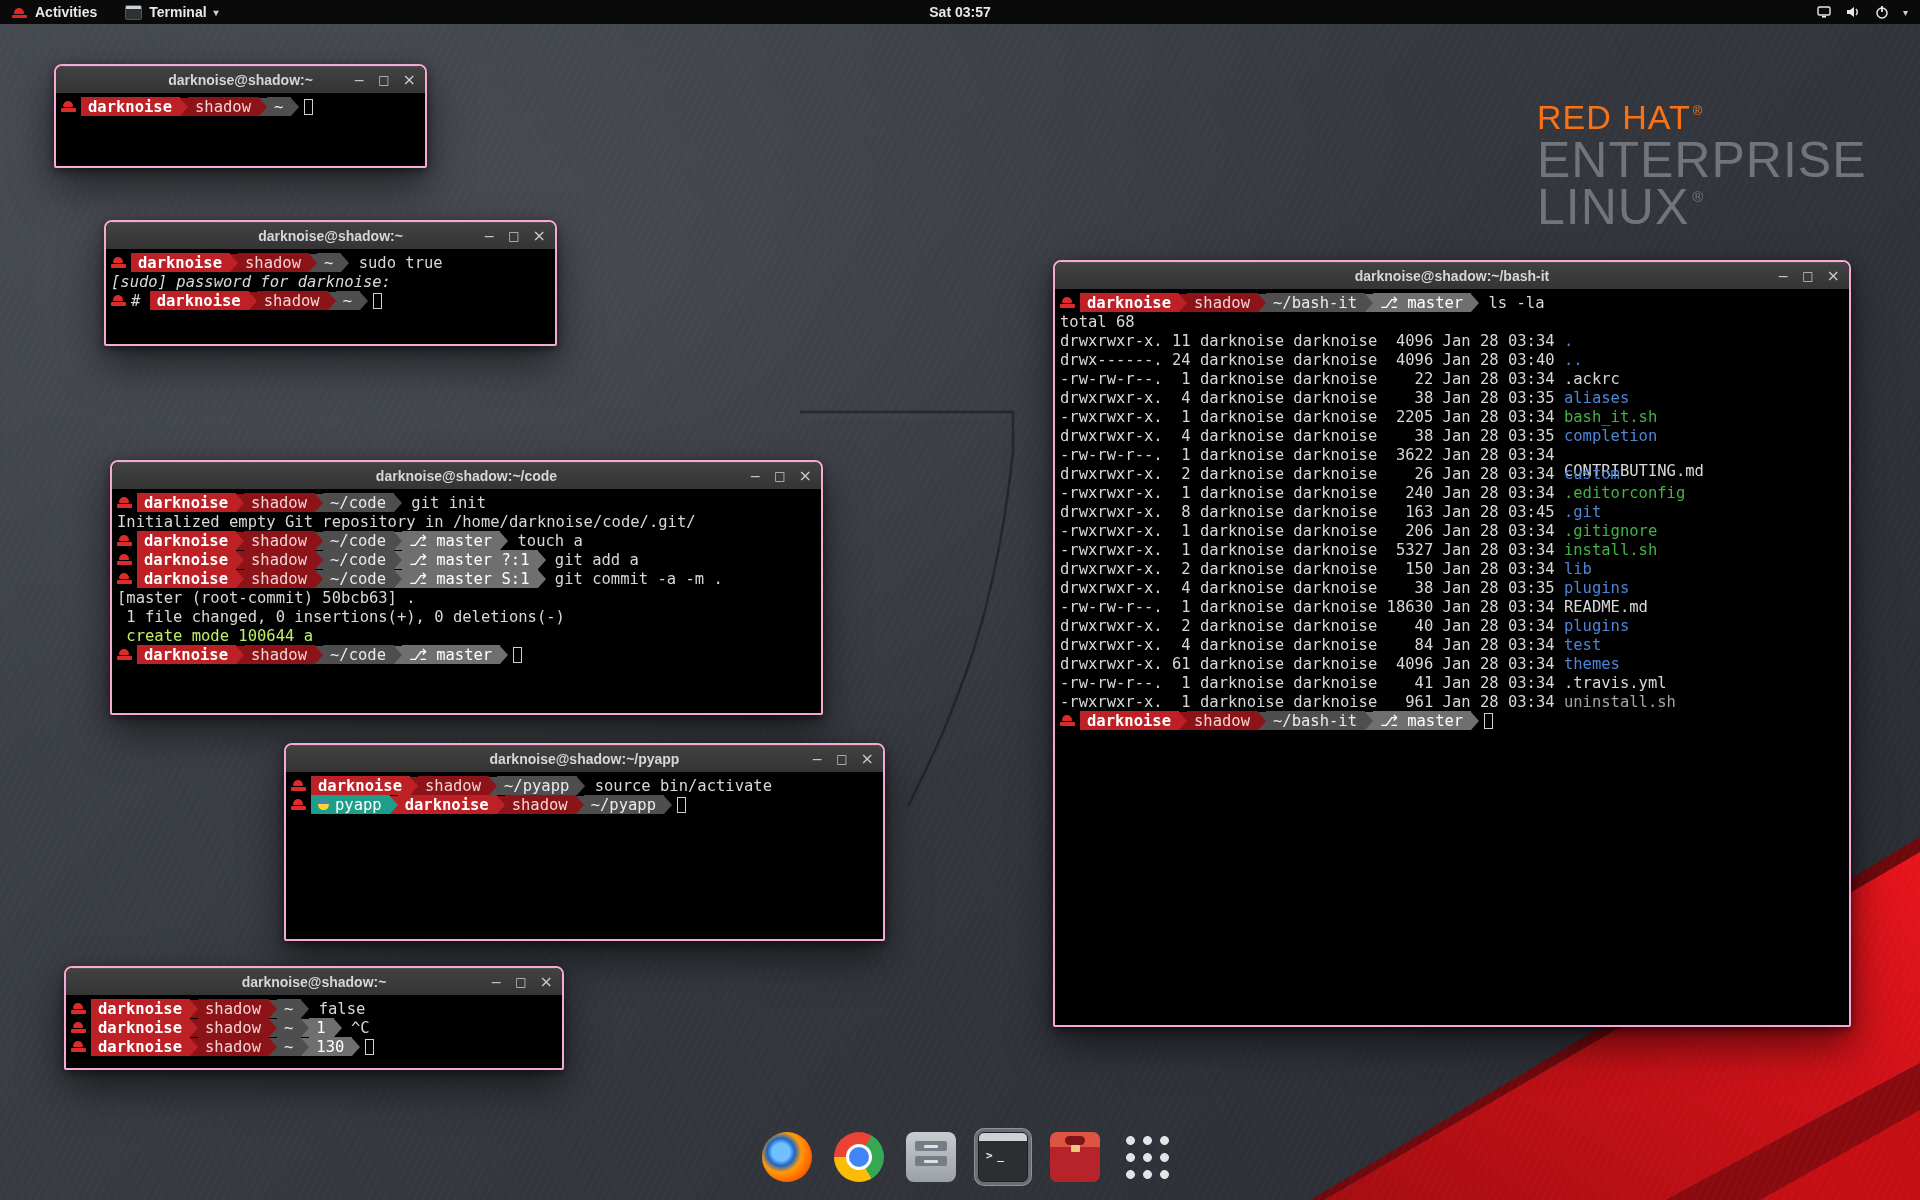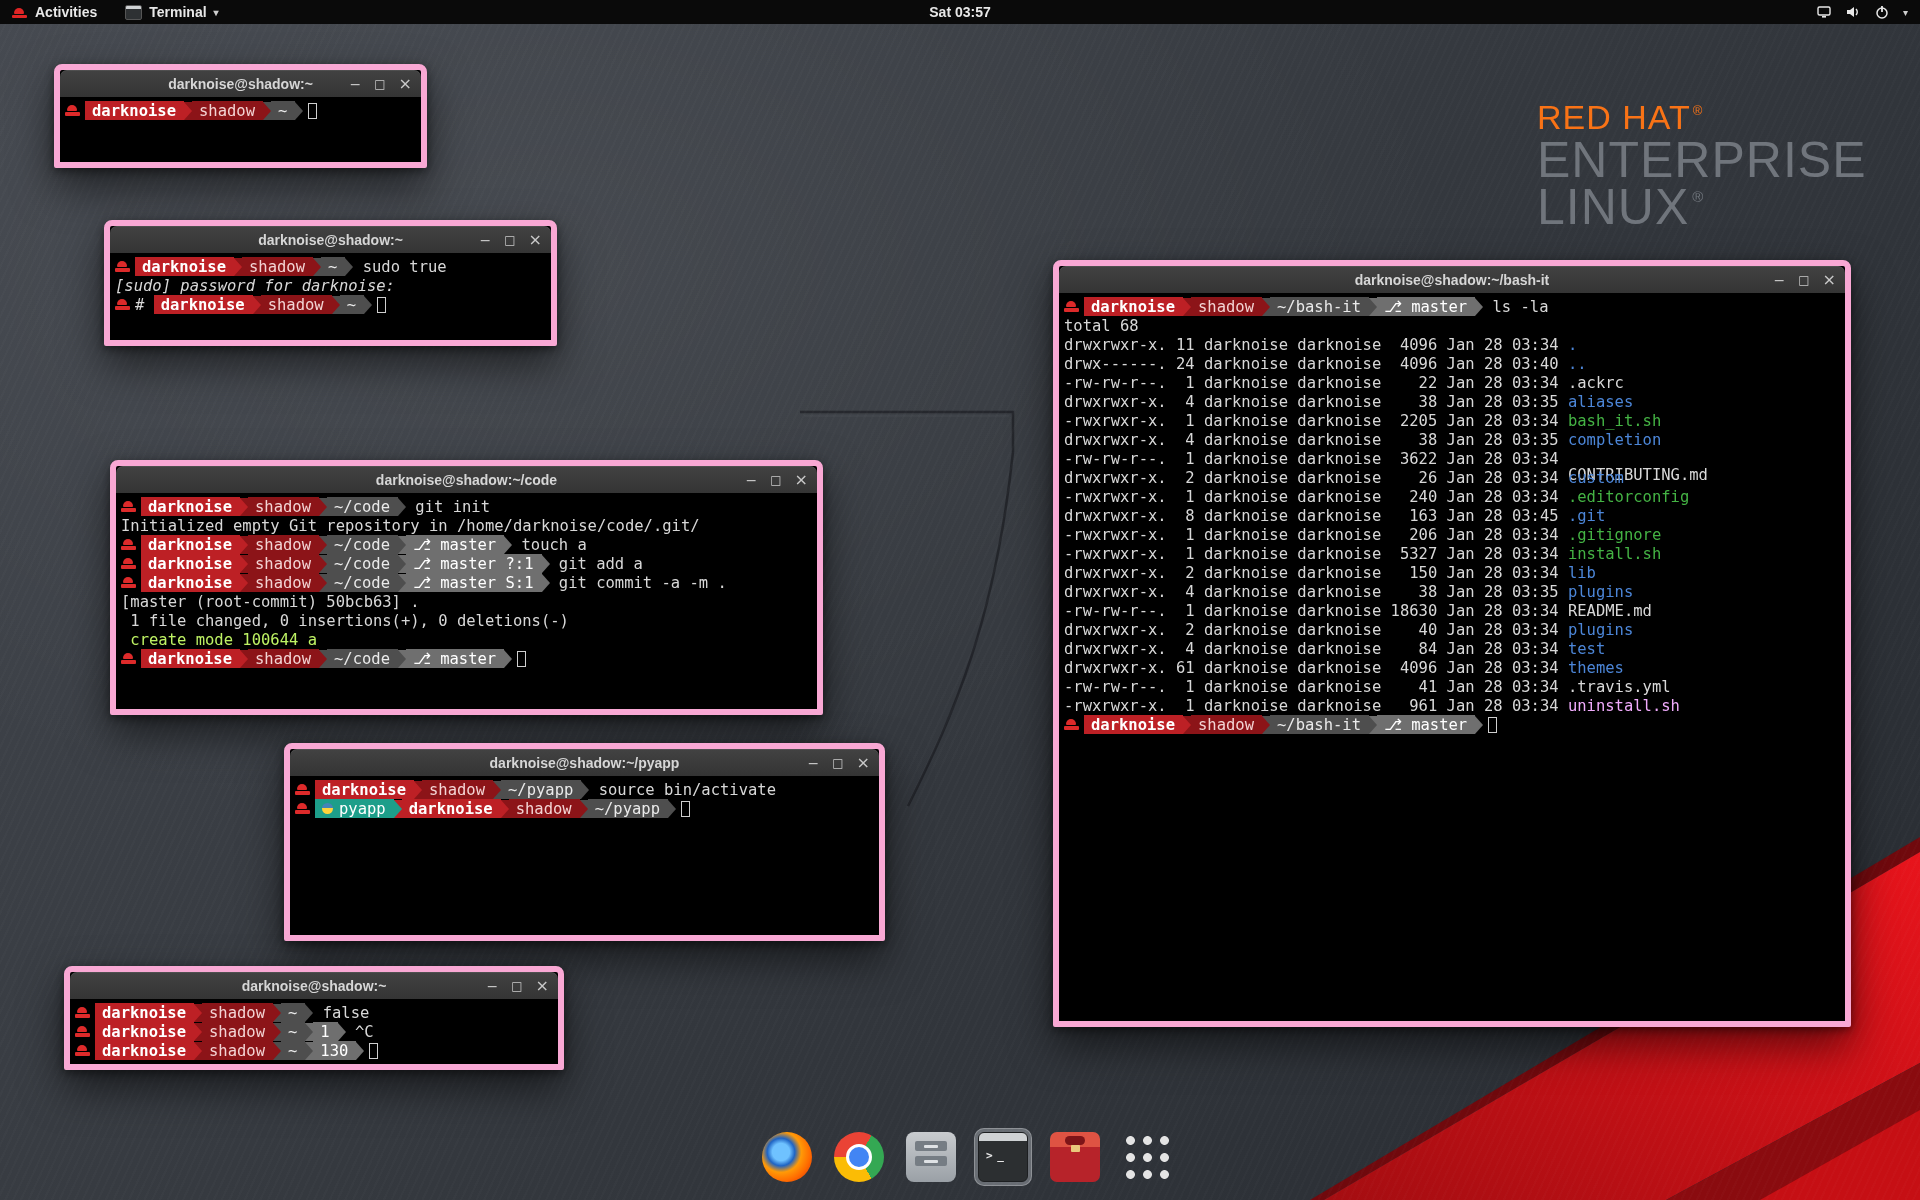--- a/index.html
+++ b/index.html
@@ -29,21 +29,21 @@
   .tb-hat::before{content:"";position:absolute;left:2px;top:2px;width:10px;height:6px;background:#e02525;border-radius:5px 5px 1px 1px;}
   .tb-hat::after{content:"";position:absolute;left:0;top:9px;width:15px;height:3px;background:#e02525;border-radius:1px;}
   .tb-termicon{width:15px;height:13px;display:inline-block;border-radius:2px;
     background:linear-gradient(#cfd2d4 0 3px, #2e3133 3px);border:1px solid #555;}
   .tb-caret{font-size:10px;color:#cfcfcf;}
   .tb-clock{position:absolute;left:50%;top:0;transform:translateX(-50%);height:24px;display:flex;align-items:center;font-weight:600;}
   .tb-right{display:flex;align-items:center;gap:13px;height:100%;padding-right:12px;}
   .tb-right svg{display:block;}
 
   
-  .window{position:absolute;background:#000;border:6px solid #f9a8d4;border-radius:8px 8px 2px 2px;
+  .window{position:absolute;background:#000;border:2px solid #f9a8d4;border-radius:8px 8px 2px 2px;
     box-shadow:0 18px 42px rgba(0,0,0,0.55), 0 3px 10px rgba(0,0,0,0.45);z-index:10;box-sizing:border-box;overflow:hidden;}
   .titlebar{height:27px;background:linear-gradient(#424242,#343434);border-bottom:1px solid #262626;
     display:flex;align-items:center;justify-content:center;position:relative;border-radius:7px 7px 0 0;
     box-shadow:inset 0 1px 0 rgba(255,255,255,0.08);}
   .wtitle{font-size:14px;font-weight:bold;color:#d6d6d6;}
   .wbtns{position:absolute;right:9px;top:0;height:100%;display:flex;align-items:center;gap:13px;}
   .wbtn{color:#c9c9c9;line-height:1;font-family:"DejaVu Sans",sans-serif;}
   .wbtn.minimize{font-size:14px;}
   .wbtn.maximize{font-size:12px;}
   .wbtn.close{font-size:16px;}
@@ -217,21 +217,21 @@
         <div class="tline"><span class="ttext" style="color: rgb(216, 216, 216);">drwxrwxr-x.  8 darknoise darknoise   163 Jan 28 03:45 </span><span class="ttext" style="color: rgb(76, 134, 216);">.git</span></div>
         <div class="tline"><span class="ttext" style="color: rgb(216, 216, 216);">-rwxrwxr-x.  1 darknoise darknoise   206 Jan 28 03:34 </span><span class="ttext" style="color: rgb(68, 179, 68);">.gitignore</span></div>
         <div class="tline"><span class="ttext" style="color: rgb(216, 216, 216);">-rwxrwxr-x.  1 darknoise darknoise  5327 Jan 28 03:34 </span><span class="ttext" style="color: rgb(68, 179, 68);">install.sh</span></div>
         <div class="tline"><span class="ttext" style="color: rgb(216, 216, 216);">drwxrwxr-x.  2 darknoise darknoise   150 Jan 28 03:34 </span><span class="ttext" style="color: rgb(76, 134, 216);">lib</span></div>
         <div class="tline"><span class="ttext" style="color: rgb(216, 216, 216);">drwxrwxr-x.  4 darknoise darknoise    38 Jan 28 03:35 </span><span class="ttext" style="color: rgb(76, 134, 216);">plugins</span></div>
         <div class="tline"><span class="ttext" style="color: rgb(216, 216, 216);">-rw-rw-r--.  1 darknoise darknoise 18630 Jan 28 03:34 </span><span class="ttext" style="color: rgb(216, 216, 216);">README.md</span></div>
         <div class="tline"><span class="ttext" style="color: rgb(216, 216, 216);">drwxrwxr-x.  2 darknoise darknoise    40 Jan 28 03:34 </span><span class="ttext" style="color: rgb(76, 134, 216);">plugins</span></div>
         <div class="tline"><span class="ttext" style="color: rgb(216, 216, 216);">drwxrwxr-x.  4 darknoise darknoise    84 Jan 28 03:34 </span><span class="ttext" style="color: rgb(76, 134, 216);">test</span></div>
         <div class="tline"><span class="ttext" style="color: rgb(216, 216, 216);">drwxrwxr-x. 61 darknoise darknoise  4096 Jan 28 03:34 </span><span class="ttext" style="color: rgb(76, 134, 216);">themes</span></div>
         <div class="tline"><span class="ttext" style="color: rgb(216, 216, 216);">-rw-rw-r--.  1 darknoise darknoise    41 Jan 28 03:34 </span><span class="ttext" style="color: rgb(216, 216, 216);">.travis.yml</span></div>
-        <div class="tline"><span class="ttext" style="color: rgb(216, 216, 216);">-rwxrwxr-x.  1 darknoise darknoise   961 Jan 28 03:34 </span><span class="ttext" style="color: #f0abfc; text-align: right;">uninstall.sh</span></div>
+        <div class="tline"><span class="ttext" style="color: rgb(216, 216, 216);">-rwxrwxr-x.  1 darknoise darknoise   961 Jan 28 03:34 </span><span class="ttext" style="color: #a3a3a3; text-align: right;">uninstall.sh</span></div>
         <div class="tline"><span class="hat"></span><span class="seg" style="background: rgb(189, 32, 37); color: rgb(255, 255, 255); font-weight: bold;"><span>darknoise</span></span><span class="parrow" style="border-left-color: rgb(189, 32, 37); background: rgb(140, 20, 24);"></span><span class="seg" style="background: rgb(140, 20, 24); color: rgb(243, 212, 212);"><span>shadow</span></span><span class="parrow" style="border-left-color: rgb(140, 20, 24); background: rgb(78, 78, 78);"></span><span class="seg" style="background: rgb(78, 78, 78); color: rgb(234, 234, 234);"><span>~/bash-it</span></span><span class="parrow" style="border-left-color: rgb(78, 78, 78); background: rgb(111, 111, 111);"></span><span class="seg" style="background: rgb(111, 111, 111); color: rgb(255, 255, 255);"><span>⎇ master</span></span><span class="parrow" style="border-left-color: rgb(111, 111, 111);"></span><span class="tcursor"></span></div>
       </div>
     </div>
   </div>
 
 <div class="topbar">
   <div class="tb-left">
     <div class="tb-activities">
       <span class="tb-hat"></span>
       <span>Activities</span>

